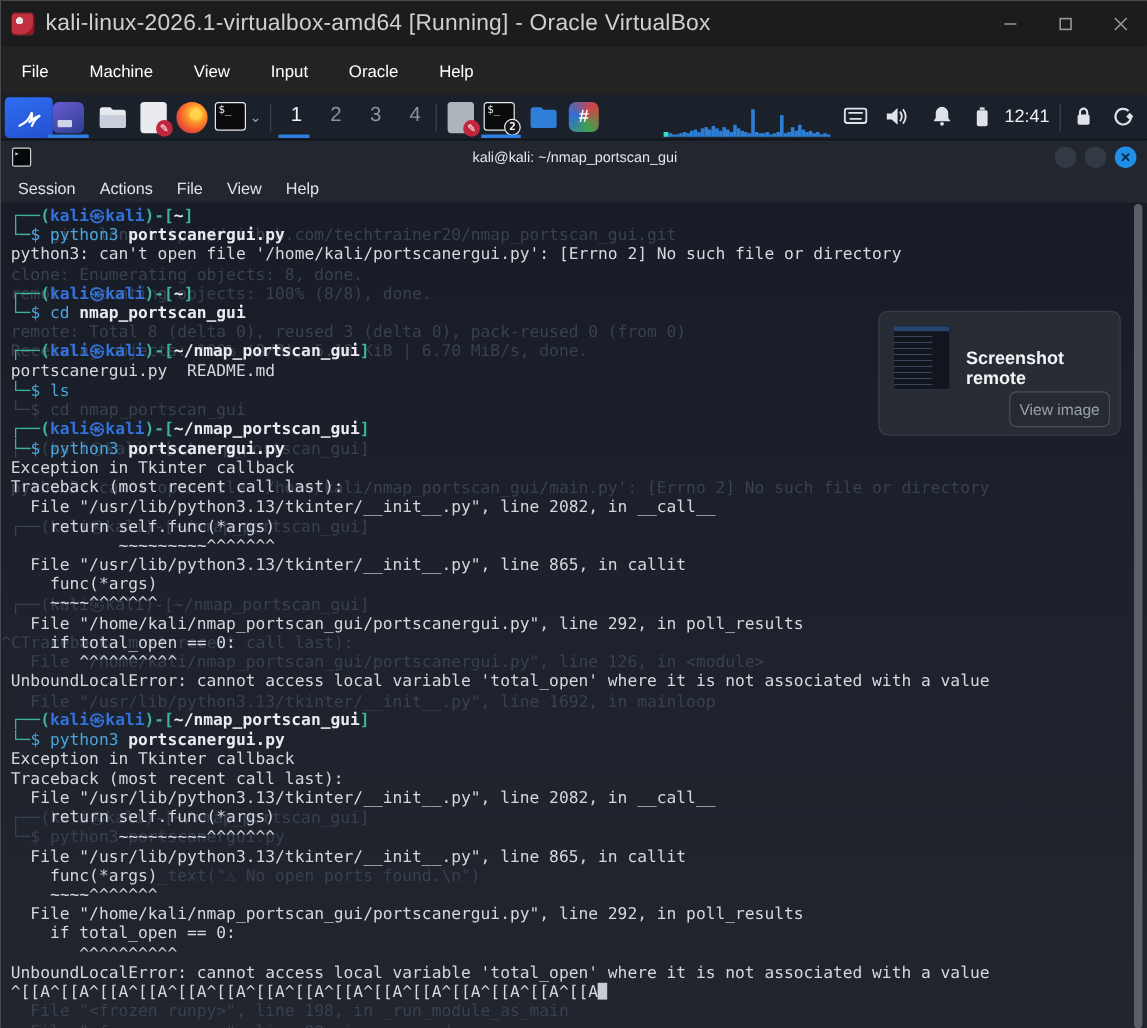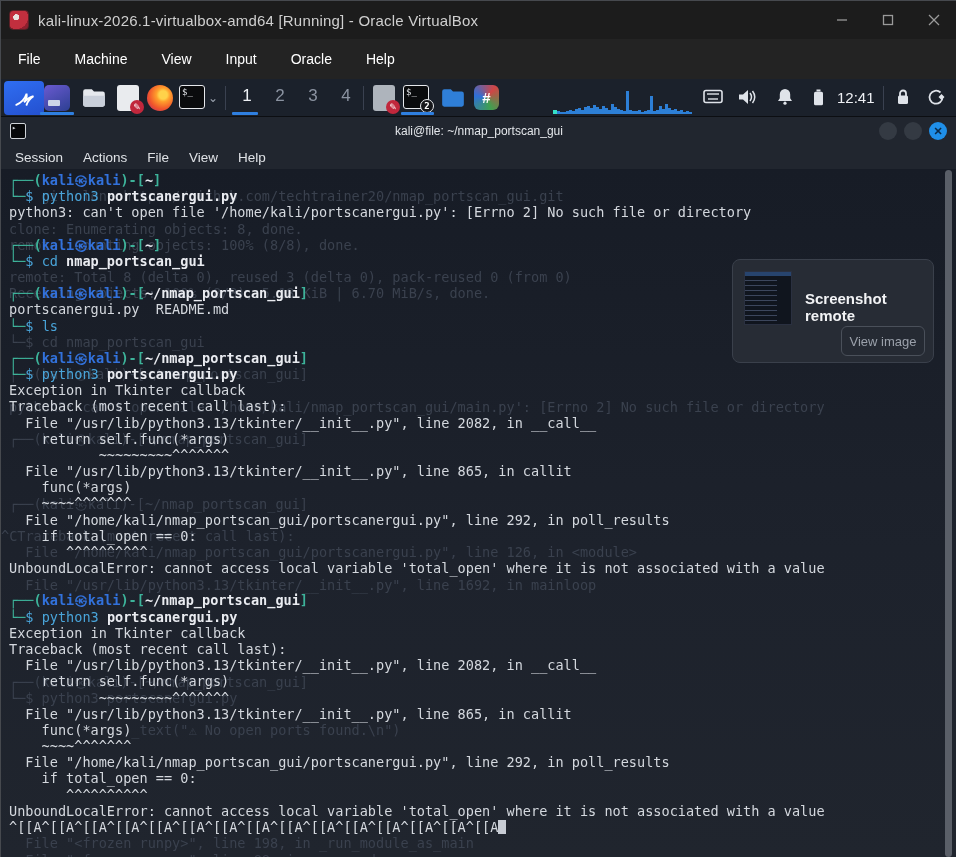--- a/index.html
+++ b/index.html
@@ -6,21 +6,21 @@
   html,body { width:956px; height:857px; overflow:hidden; background:#101216;
               font-family:"Liberation Sans", sans-serif; }
   .stage { position:relative; width:956px; height:857px; border:1px solid #46494e; }
 
   
   .vbox-titlebar { position:absolute; left:0; top:0; width:956px; height:38px;
     background:#1c1c1c; display:flex; align-items:center; }
   .vm-icon { width:20px; height:20px; margin-left:8px; border-radius:4px;
     background:radial-gradient(circle at 35% 35%, #e8e3e0 0 18%, #c22f3e 19% 70%, #8f1f2e 71%);
     border:1px solid #5a2026; }
-  .vbox-title { color:#cfcfcf; font-size:15px; margin-left:9px; letter-spacing:.2px; }
+  .vbox-title { color:#cfcfcf; font-size:19px; margin-left:9px; letter-spacing:.2px; }
   .vbox-controls { margin-left:auto; display:flex; height:100%; }
   .wc { width:46px; height:100%; display:flex; align-items:center; justify-content:center;
     color:#9a9a9a; font-size:15px; }
   .wc svg { stroke:#9a9a9a; }
   .vbox-menubar { position:absolute; left:0; top:38px; width:956px; height:40px;
     background:#232323; display:flex; align-items:center; padding-left:0; }
   .vmenu-item { color:#ffffff; font-size:14px; padding:0 17px; height:100%;
     display:flex; align-items:center; }
 
   
@@ -304,21 +304,21 @@
     <div class="picon" style="left:926px;top:9px">
       <svg class="tray-svg" width="18" height="18" viewBox="0 0 18 18">
           <path d="M13.5 4.5 A6.5 6.5 0 1 0 15.5 9" stroke="#dfe3e9" stroke-width="1.8" fill="none"></path>
           <path d="M11.5 9 h6 l-3-3 Z M11.5 9 h6 l-3 3 Z" fill="#dfe3e9"></path>
         </svg>
     </div>
   </div>
 
   <div class="term-titlebar">
     <div class="term-app-icon">▸</div>
-    <div class="term-title">kali@file: ~/nmap_portscan_gui</div>
+    <div class="term-title">kali@kali: ~/nmap_portscan_gui</div>
     <div class="term-winbtns">
       <div class="twb"></div>
       <div class="twb"></div>
       <div class="twb close">✕</div>
     </div>
   </div>
   <div class="term-menubar">
       <div class="tmenu-item">Session</div>
       <div class="tmenu-item">Actions</div>
       <div class="tmenu-item">File</div>

